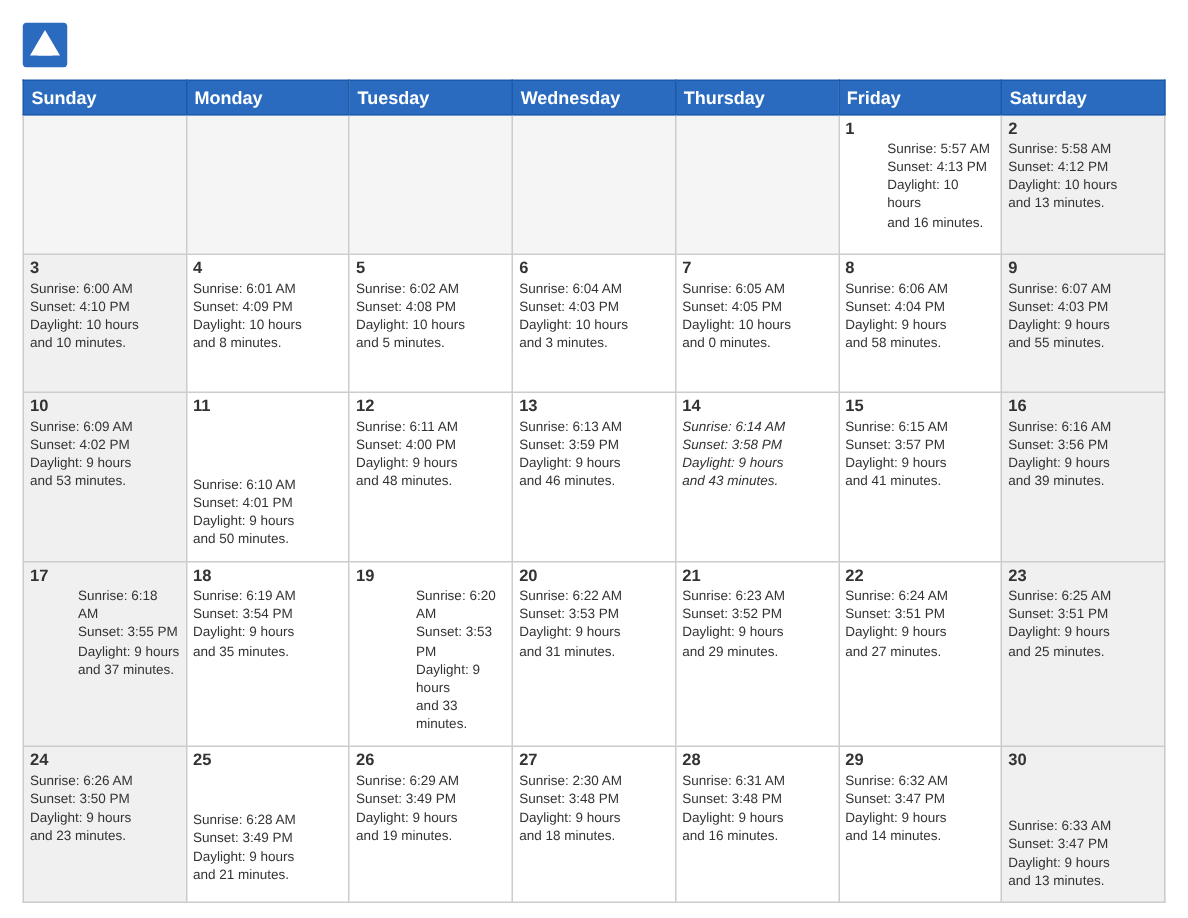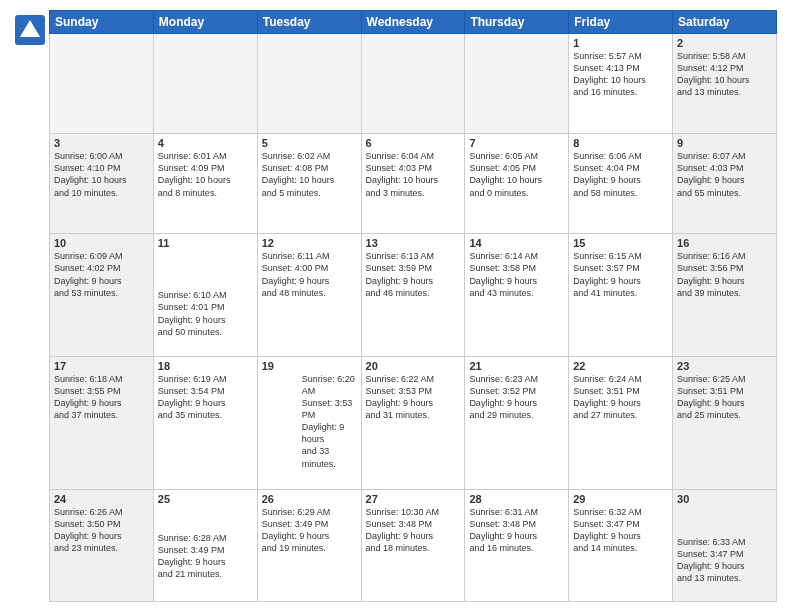--- a/index.html
+++ b/index.html
@@ -8,21 +8,21 @@
       background: #fff;
       width: 792px;
       height: 612px;
       overflow: hidden;
     }
     .page {
       width: 792px;
       height: 612px;
       padding: 10px 15px;
       display: flex;
-      flex-direction: row;
+      flex-direction: column;
     }
     .header {
       display: flex;
       justify-content: space-between;
       align-items: flex-start;
       margin-bottom: 8px;
     }
     .logo {
       display: flex;
       align-items: center;
@@ -139,21 +139,21 @@
     </thead>
     <tbody id="calendar-body">
         <tr class="week-row">
           <td class="empty"></td>
           <td class="empty"></td>
           <td class="empty"></td>
           <td class="empty"></td>
           <td class="empty"></td>
           <td>
             <span class="day-num">1</span>
-            <div class="day-info" style="white-space: pre-line;">Sunrise: 5:57 AM
+            <div class="day-info" style="white-space: pre-line; margin-left: 28px;">Sunrise: 5:57 AM
 Sunset: 4:13 PM
 Daylight: 10 hours
 and 16 minutes.</div>
           </td>
           <td class="weekend">
             <span class="day-num">2</span>
             <div class="day-info" style="white-space: pre-line;">Sunrise: 5:58 AM
 Sunset: 4:12 PM
 Daylight: 10 hours
 and 13 minutes.</div>
@@ -234,21 +234,21 @@
           </td>
           <td>
             <span class="day-num">13</span>
             <div class="day-info" style="white-space: pre-line;">Sunrise: 6:13 AM
 Sunset: 3:59 PM
 Daylight: 9 hours
 and 46 minutes.</div>
           </td>
           <td>
             <span class="day-num">14</span>
-            <div class="day-info" style="white-space: pre-line;">Sunrise: 6:14 AM
+            <div class="day-info" style="white-space: pre-line; font-style: italic;">Sunrise: 6:14 AM
 Sunset: 3:58 PM
 Daylight: 9 hours
 and 43 minutes.</div>
           </td>
           <td>
             <span class="day-num">15</span>
             <div class="day-info" style="white-space: pre-line;">Sunrise: 6:15 AM
 Sunset: 3:57 PM
 Daylight: 9 hours
 and 41 minutes.</div>
@@ -257,21 +257,21 @@
             <span class="day-num">16</span>
             <div class="day-info" style="white-space: pre-line;">Sunrise: 6:16 AM
 Sunset: 3:56 PM
 Daylight: 9 hours
 and 39 minutes.</div>
           </td>
         </tr>
         <tr class="week-row">
           <td class="weekend">
             <span class="day-num">17</span>
-            <div class="day-info" style="white-space: pre-line;">Sunrise: 6:18 AM
+            <div class="day-info" style="white-space: pre-line; margin-left: 32px;">Sunrise: 6:18 AM
 Sunset: 3:55 PM
 Daylight: 9 hours
 and 37 minutes.</div>
           </td>
           <td>
             <span class="day-num">18</span>
             <div class="day-info" style="white-space: pre-line;">Sunrise: 6:19 AM
 Sunset: 3:54 PM
 Daylight: 9 hours
 and 35 minutes.</div>
@@ -329,21 +329,21 @@
           </td>
           <td>
             <span class="day-num">26</span>
             <div class="day-info" style="white-space: pre-line;">Sunrise: 6:29 AM
 Sunset: 3:49 PM
 Daylight: 9 hours
 and 19 minutes.</div>
           </td>
           <td>
             <span class="day-num">27</span>
-            <div class="day-info" style="white-space: pre-line;">Sunrise: 10:30 AM
+            <div class="day-info" style="white-space: pre-line;">Sunrise: 2:30 AM
 Sunset: 3:48 PM
 Daylight: 9 hours
 and 18 minutes.</div>
           </td>
           <td>
             <span class="day-num">28</span>
             <div class="day-info" style="white-space: pre-line;">Sunrise: 6:31 AM
 Sunset: 3:48 PM
 Daylight: 9 hours
 and 16 minutes.</div>

